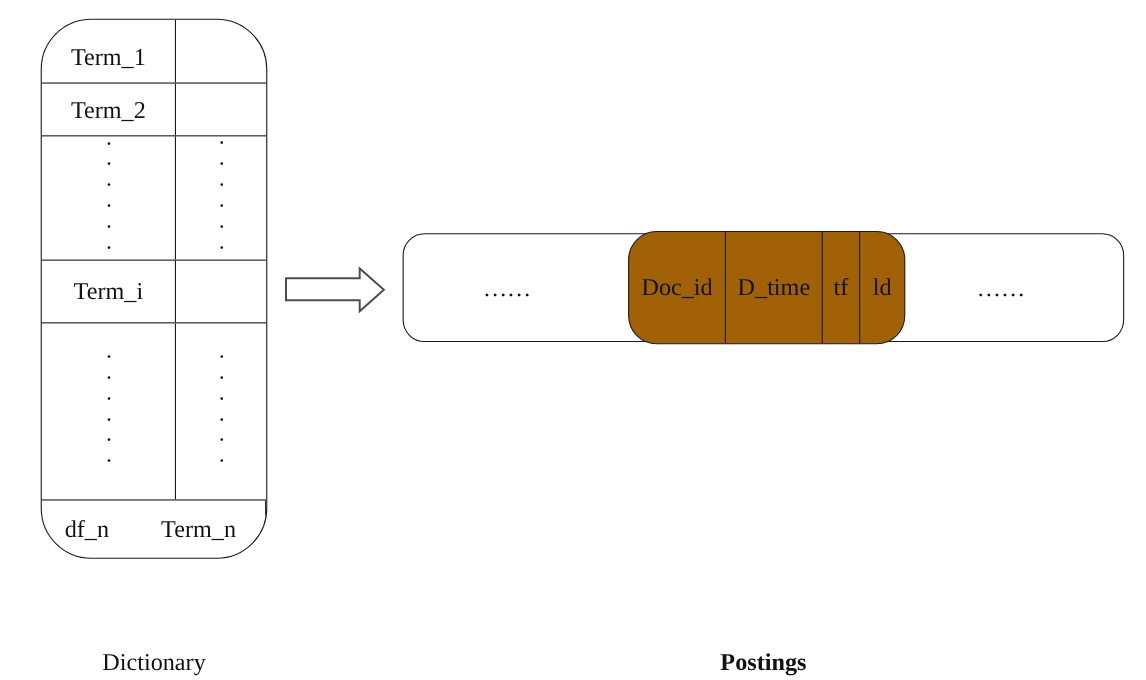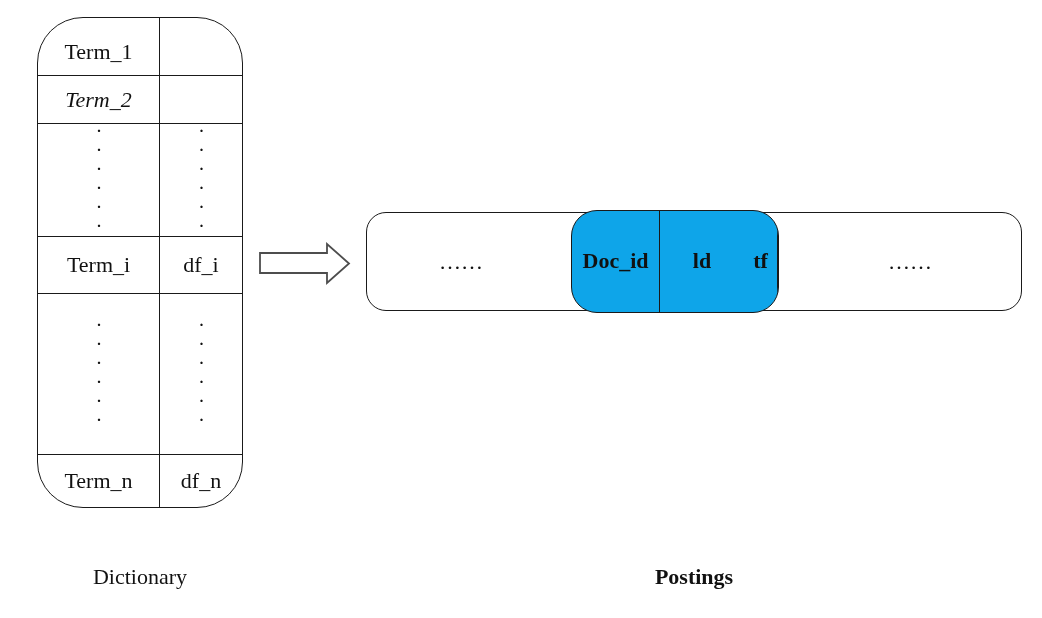--- a/index.html
+++ b/index.html
@@ -30,21 +30,21 @@
   .dcell {
     display: flex;
     align-items: center;
     justify-content: center;
     font-size: 22px;
     line-height: 1;
   }
   .dcell.term { width: 122px; border-right: 1.5px solid #1a1a1a; }
   .dcell.df   { flex: 1; }
   .r1 { height: 58px; } .r1 .dcell { padding-top: 10px; }
-  .r2 { height: 48px; font-style: italic; }
+  .r2 { height: 48px; }
   .r3 { height: 113px; }
   .r4 { height: 57px; text-align: right; }
   .r5 { height: 161px; }
   .r6 { flex: 1; }
   .vdots {
     writing-mode: vertical-rl;
     text-orientation: upright;
     font-size: 15px;
     letter-spacing: 3px;
     line-height: 1;
@@ -66,41 +66,40 @@
   .pzone {
     position: absolute; top: 0; bottom: 0;
     display: flex; align-items: center; justify-content: center;
     font-size: 22px;
   }
   .pzone.left  { left: 0; width: 204px; padding-right: 16px; }
   .pzone.right { left: 456px; right: 0; padding-right: 24px; }
   .record {
     position: absolute;
     left: 204px; top: -3.5px;
-    width: 208px; height: 103px;
+    width: 252px; height: 103px;
     border: 1.5px solid #1a1a1a;
     border-radius: 26px;
-    background: #0ea5e9;
+    background: #a16207;
     display: flex;
     overflow: hidden;
-    font-weight: bold;
   }
   .pcell {
     display: flex; align-items: center; justify-content: center;
     font-size: 22px; line-height: 1;
   }
   .pcell.c0 { width: 88px; border-right: 1.5px solid #1a1a1a; }
   .pcell.c1 { width: 88px; border-right: 1.5px solid #1a1a1a; }
   .pcell.c2 { width: 34px; border-right: 1.5px solid #1a1a1a; }
   .pcell.c3 { flex: 1; }
 
   
   .caption {
     position: absolute;
-    top: 564px;
+    top: 589px;
     text-align: center;
     font-size: 22px;
   }
   .caption.dict-label { left: 37px; width: 206px; }
   .caption.postings-label { left: 366px; width: 656px; font-weight: bold; }
 </style>
 </head>
 <body>
 
 <div class="canvas">
@@ -115,46 +114,46 @@
     <div class="drow r3 bline">
       <div class="dcell term">
           <span class="vdots">······</span>
         </div>
       <div class="dcell df">
           <span class="vdots">······</span>
         </div>
     </div>
     <div class="drow r4 bline">
       <div class="dcell term">Term_i</div>
-      <div class="dcell df">df_i</div>
     </div>
     <div class="drow r5 bline">
       <div class="dcell term">
           <span class="vdots">······</span>
         </div>
       <div class="dcell df">
           <span class="vdots">······</span>
         </div>
     </div>
     <div class="drow r6">
+      <div class="dcell df">df_n</div>
       <div class="dcell term">Term_n</div>
-      <div class="dcell df">df_n</div>
     </div>
   </div>
 
   <svg class="arrow-svg" width="98" height="46" viewBox="0 0 98 46" aria-hidden="true">
     <polygon points="6,12 73,12 73,3 95,22.5 73,42 73,32 6,32" fill="#ffffff" stroke="#4d4d4d" stroke-width="1.8" stroke-linejoin="miter"></polygon>
   </svg>
 
   <div class="postings">
     <div class="pzone left">……</div>
     <div class="record">
       <div class="pcell c0">Doc_id</div>
+      <div class="pcell c1">D_time</div>
+      <div class="pcell c2">tf</div>
       <div class="pcell c3">ld</div>
-      <div class="pcell c2">tf</div>
     </div>
     <div class="pzone right">……</div>
   </div>
 
   <div class="caption dict-label">Dictionary</div>
   <div class="caption postings-label">Postings</div>
 
 </div>
 
 </body></html>

